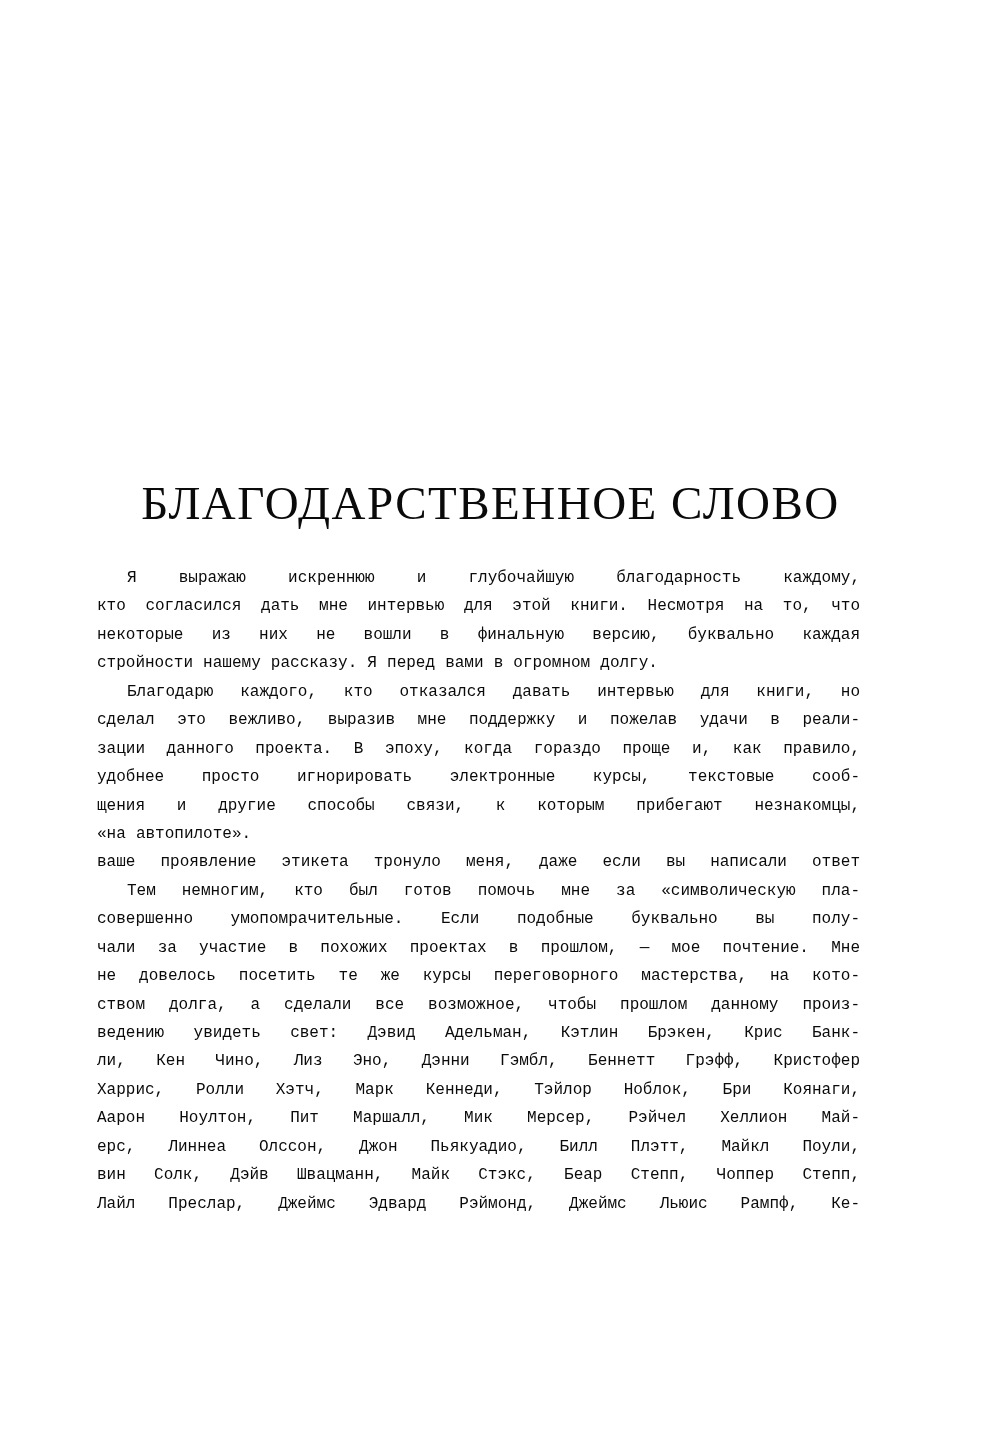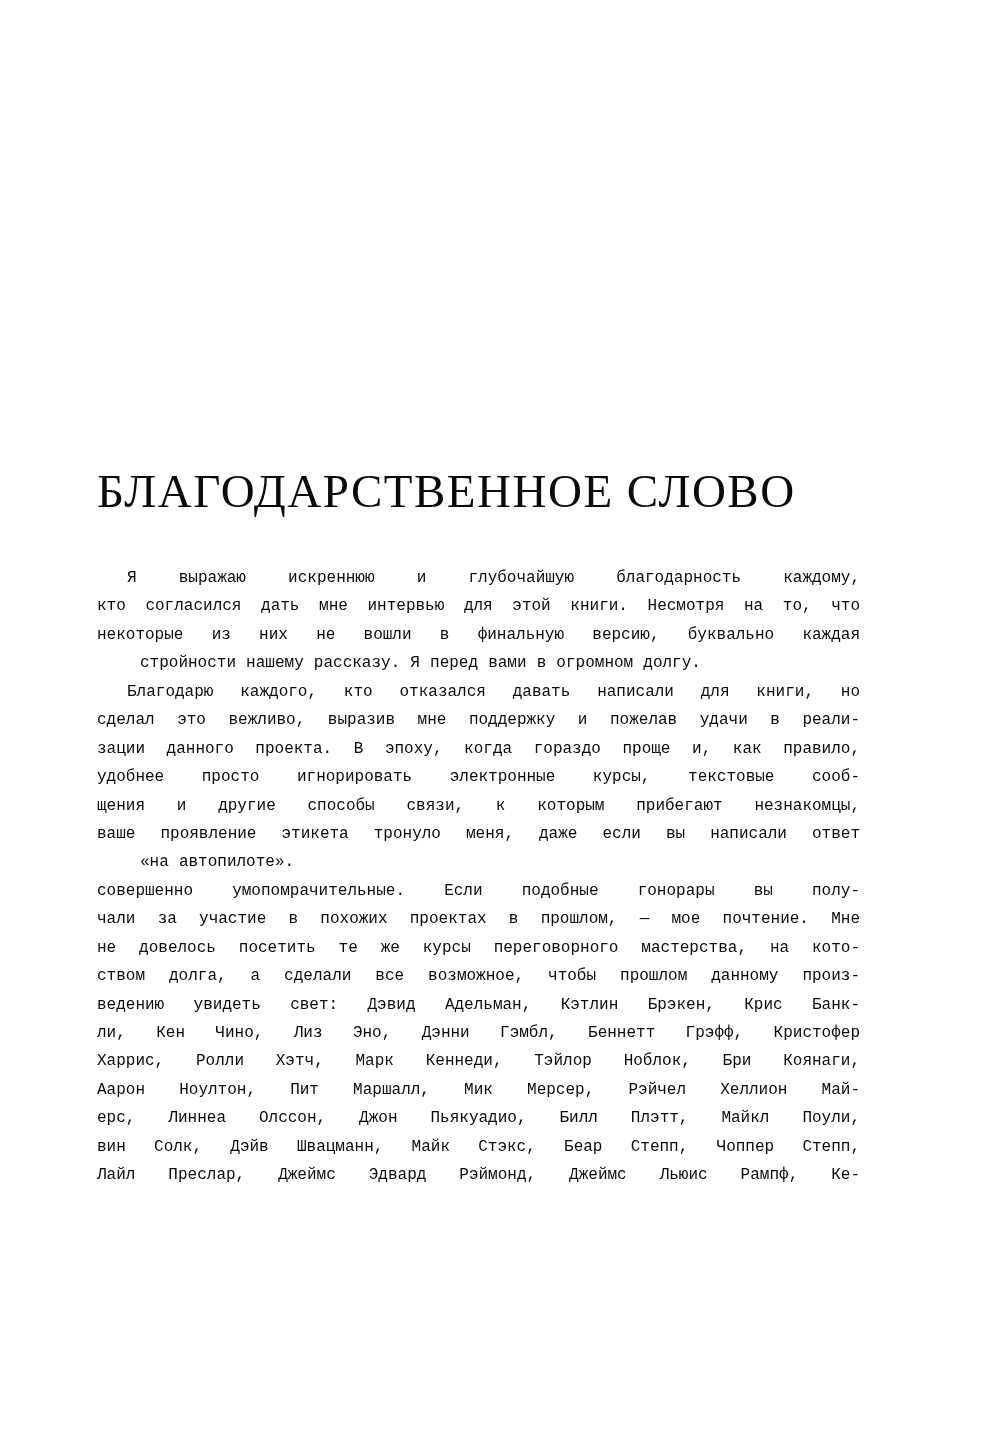--- a/index.html
+++ b/index.html
@@ -27,25 +27,26 @@
     left: 97px;
     top: 0;
     width: 763px;
     height: 1447px;
   }
   .chapter-title {
     position: absolute;
     top: 466px;
     left: 0;
     width: 763px;
-    margin: 0;
+    margin: 12px;
     font-size: 47px;
     line-height: 50px;
     font-weight: 400;
     letter-spacing: 1.5px;
+    text-align: center;
     white-space: nowrap;
     color: #0a0a0a;
   }
   .body-text {
     position: absolute;
     top: 564px;
     left: 0;
     width: 763px;
     font-size: 16px;
     line-height: 28.45px;
@@ -55,42 +56,42 @@
     height: 28.45px;
     text-align: justify;
     text-align-last: justify;
     word-spacing: 0.5px;
   }
   .text-line.first-of-para {
     padding-left: 30px;
   }
   .text-line.para-end {
     text-align-last: left;
-    margin-left: 43px;
   }
 </style>
 </head>
 <body>
 
 <div class="page">
   <div class="text-column">
     <h1 class="chapter-title">БЛАГОДАРСТВЕННОЕ СЛОВО</h1>
     <div class="body-text" id="body-text">
         <div class="text-line first-of-para">Я выражаю искреннюю и глубочайшую благодарность каждому,</div>
         <div class="text-line">кто согласился дать мне интервью для этой книги. Несмотря на то, что</div>
         <div class="text-line">некоторые из них не вошли в финальную версию, буквально каждая</div>
         <div class="text-line para-end">стройности нашему рассказу. Я перед вами в огромном долгу.</div>
-        <div class="text-line first-of-para">Благодарю каждого, кто отказался давать написали для книги, но</div>
+        <div class="text-line first-of-para">Благодарю каждого, кто отказался давать интервью для книги, но</div>
         <div class="text-line">сделал это вежливо, выразив мне поддержку и пожелав удачи в реали-</div>
         <div class="text-line">зации данного проекта. В эпоху, когда гораздо проще и, как правило,</div>
         <div class="text-line">удобнее просто игнорировать электронные курсы, текстовые сооб-</div>
         <div class="text-line">щения и другие способы связи, к которым прибегают незнакомцы,</div>
+        <div class="text-line para-end">«на автопилоте».</div>
         <div class="text-line">ваше проявление этикета тронуло меня, даже если вы написали ответ</div>
-        <div class="text-line para-end">«на автопилоте».</div>
-        <div class="text-line">совершенно умопомрачительные. Если подобные гонорары вы полу-</div>
+        <div class="text-line first-of-para">Тем немногим, кто был готов помочь мне за «символическую пла-</div>
+        <div class="text-line">совершенно умопомрачительные. Если подобные буквально вы полу-</div>
         <div class="text-line">чали за участие в похожих проектах в прошлом, — мое почтение. Мне</div>
         <div class="text-line">не довелось посетить те же курсы переговорного мастерства, на кото-</div>
         <div class="text-line">ством долга, а сделали все возможное, чтобы прошлом данному произ-</div>
         <div class="text-line">ведению увидеть свет: Дэвид Адельман, Кэтлин Брэкен, Крис Банк-</div>
         <div class="text-line">ли, Кен Чино, Лиз Эно, Дэнни Гэмбл, Беннетт Грэфф, Кристофер</div>
         <div class="text-line">Харрис, Ролли Хэтч, Марк Кеннеди, Тэйлор Ноблок, Бри Коянаги,</div>
         <div class="text-line">Аарон Ноултон, Пит Маршалл, Мик Мерсер, Рэйчел Хеллион Май-</div>
         <div class="text-line">ерс, Линнеа Олссон, Джон Пьякуадио, Билл Плэтт, Майкл Поули,</div>
         <div class="text-line">вин Солк, Дэйв Швацманн, Майк Стэкс, Беар Степп, Чоппер Степп,</div>
         <div class="text-line">Лайл Преслар, Джеймс Эдвард Рэймонд, Джеймс Льюис Рампф, Ке-</div>

